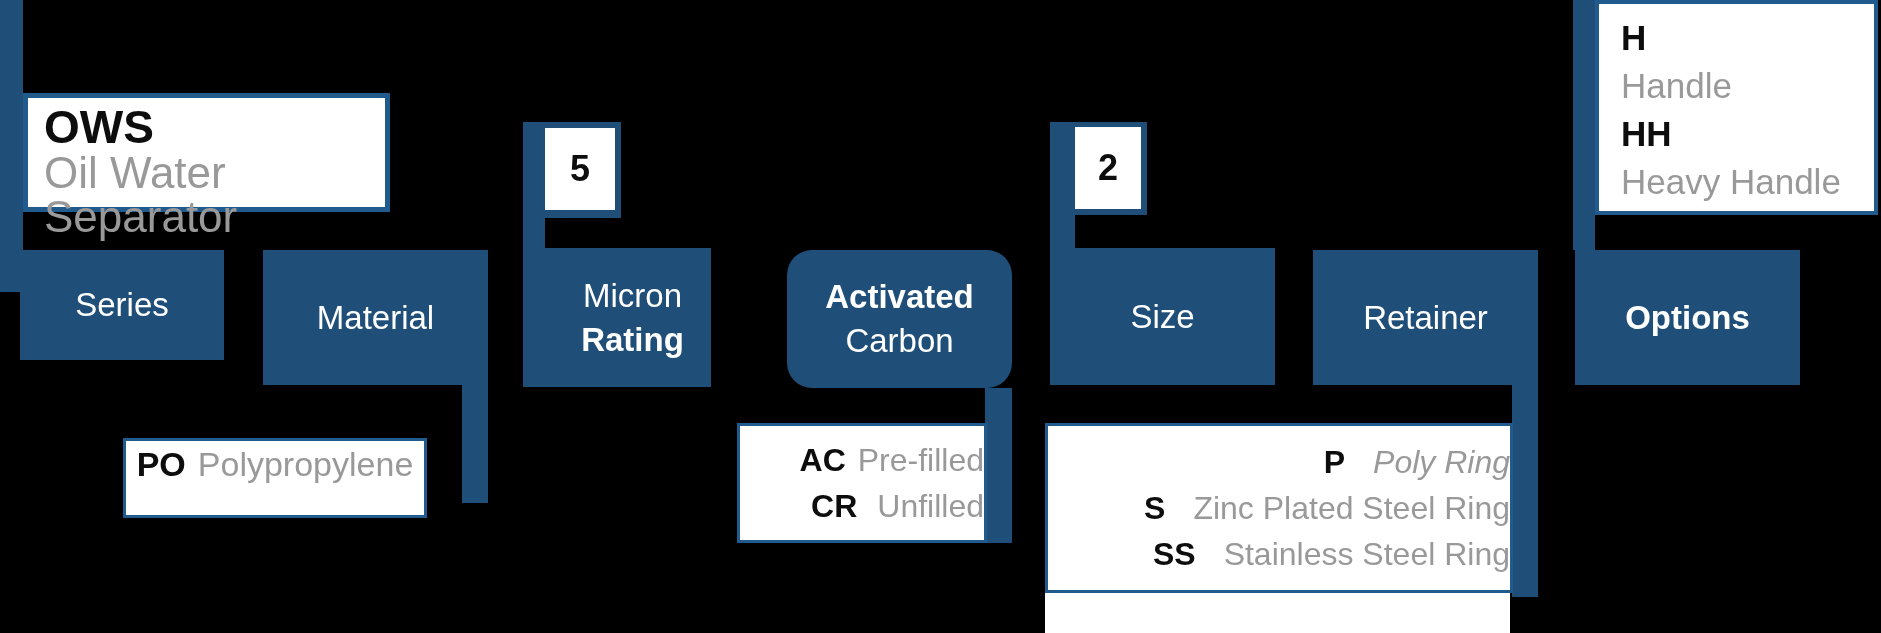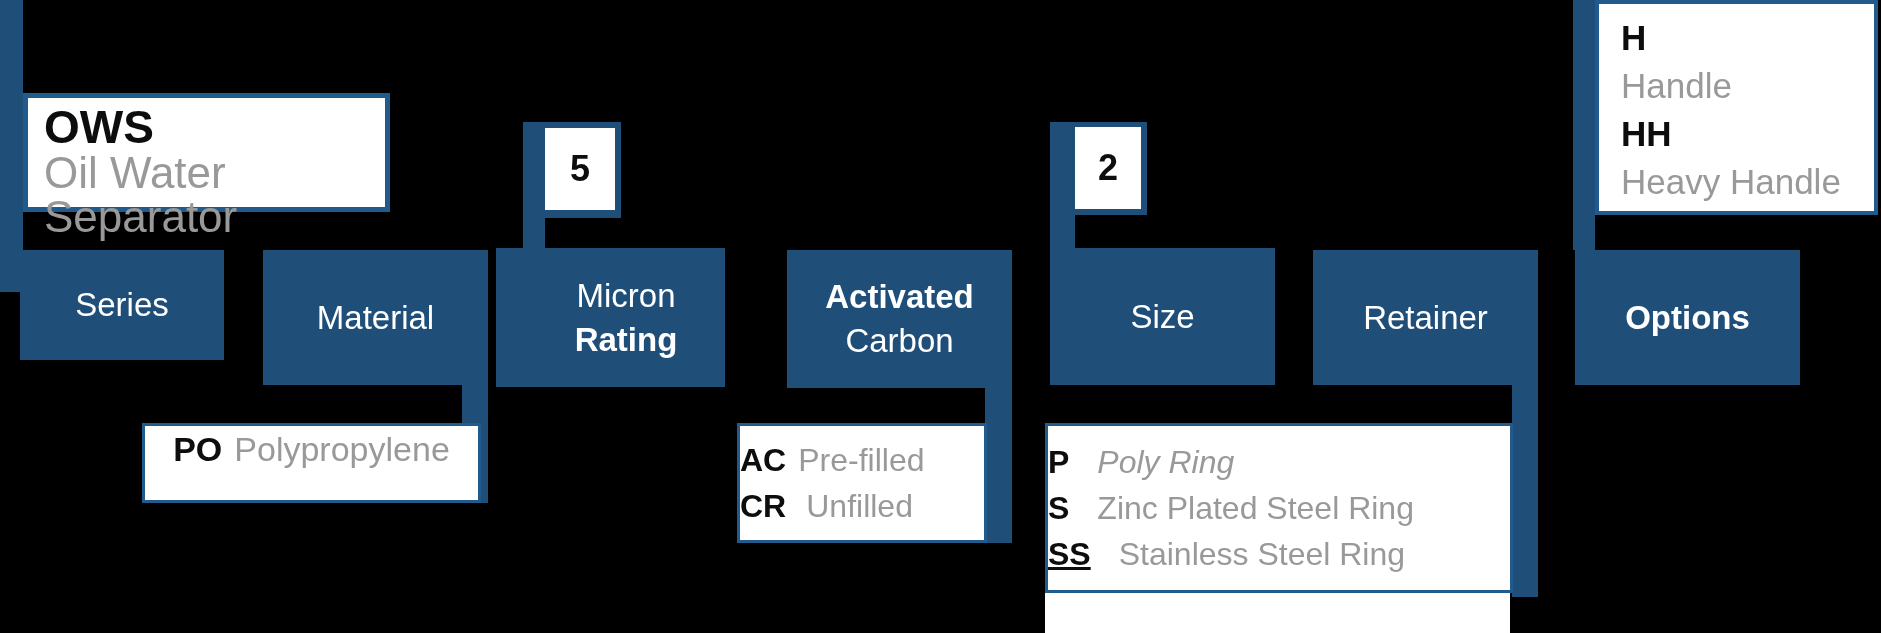--- a/index.html
+++ b/index.html
@@ -32,21 +32,21 @@
     align-items:center;justify-content:center;
     font-size:33px;line-height:44px;
     box-sizing:border-box;
   }
   .bold{font-weight:bold;}
   .code{font-weight:bold;color:var(--code-color);}
   .desc{color:var(--muted-color);}
   .italic{font-style:italic;}
   .rowbox{
     display:flex;flex-direction:column;
-    align-items:flex-start;justify-content:center;
+    align-items:flex-end;justify-content:center;
   }
   .row{
     display:flex;flex-direction:row;
     align-items:baseline;justify-content:center;
     font-size:32px;line-height:46px;
   }
   .flagnum{
     background:#ffffff;
     display:flex;align-items:center;justify-content:center;
     font-size:36px;font-weight:bold;color:var(--code-color);
@@ -71,37 +71,37 @@
   <div class="abs cat" style="left:20px;top:250px;width:204px;height:110px;">
     <span>Series</span>
   </div>
 
   <div class="abs cat" style="left:263px;top:250px;width:225px;height:135px;">
     <span>Material</span>
   </div>
 
   <div class="abs blue" style="left:462px;top:385px;width:26px;height:118px;"></div>
 
-  <div class="abs whitebox row" style="left:123px;top:423px;width:339px;height:80px;font-size:34px;margin-left:19px;">
+  <div class="abs whitebox row" style="left:123px;top:438px;width:304px;height:80px;font-size:34px;">
     <span class="code" style="margin-right:12px;">PO</span>
     <span class="desc">Polypropylene</span>
   </div>
 
   <div class="abs blue" style="left:523px;top:122px;width:22px;height:128px;"></div>
   <div class="abs blue" style="left:523px;top:122px;width:98px;height:96px;"></div>
   <div class="abs flagnum" style="left:545px;top:128px;width:70px;height:82px;">
     <span>5</span>
   </div>
 
-  <div class="abs cat" style="left:496px;top:248px;width:229px;height:139px;padding-left:31px;">
+  <div class="abs cat" style="left:523px;top:248px;width:188px;height:139px;padding-left:31px;">
     <span>Micron</span>
     <span class="bold">Rating</span>
   </div>
 
-  <div class="abs cat" style="left:787px;top:250px;width:225px;height:138px;">
+  <div class="abs cat" style="left:787px;top:250px;width:225px;height:138px;border-radius:25px;">
     <span class="bold">Activated</span>
     <span>Carbon</span>
   </div>
 
   <div class="abs blue" style="left:985px;top:388px;width:27px;height:155px;"></div>
 
   <div class="abs whitebox rowbox" style="left:737px;top:423px;width:250px;height:120px;">
     <div class="row">
       <span class="code" style="margin-right:12px;">AC</span>
       <span class="desc">Pre-filled</span>
@@ -131,21 +131,21 @@
   <div class="abs whitebox rowbox" style="left:1045px;top:423px;width:468px;height:170px;">
     <div class="row">
       <span class="code" style="margin-right:28px;">P</span>
       <span class="desc italic">Poly Ring</span>
     </div>
     <div class="row">
       <span class="code" style="margin-right:28px;">S</span>
       <span class="desc">Zinc Plated Steel Ring</span>
     </div>
     <div class="row">
-      <span class="code" style="margin-right:28px;text-decoration:underline;">SS</span>
+      <span class="code" style="margin-right:28px;">SS</span>
       <span class="desc">Stainless Steel Ring</span>
     </div>
   </div>
 
   <div class="abs" style="left:1045px;top:593px;width:465px;height:40px;background:#ffffff;"></div>
 
   <div class="abs blue" style="left:1573px;top:0;width:22px;height:250px;"></div>
 
   <div class="abs whitebox" style="left:1595px;top:0;width:283px;height:215px;border-width:4px;padding:10px 0 0 22px;font-size:35px;line-height:48px;">
     <div><span class="code">H</span></div>

